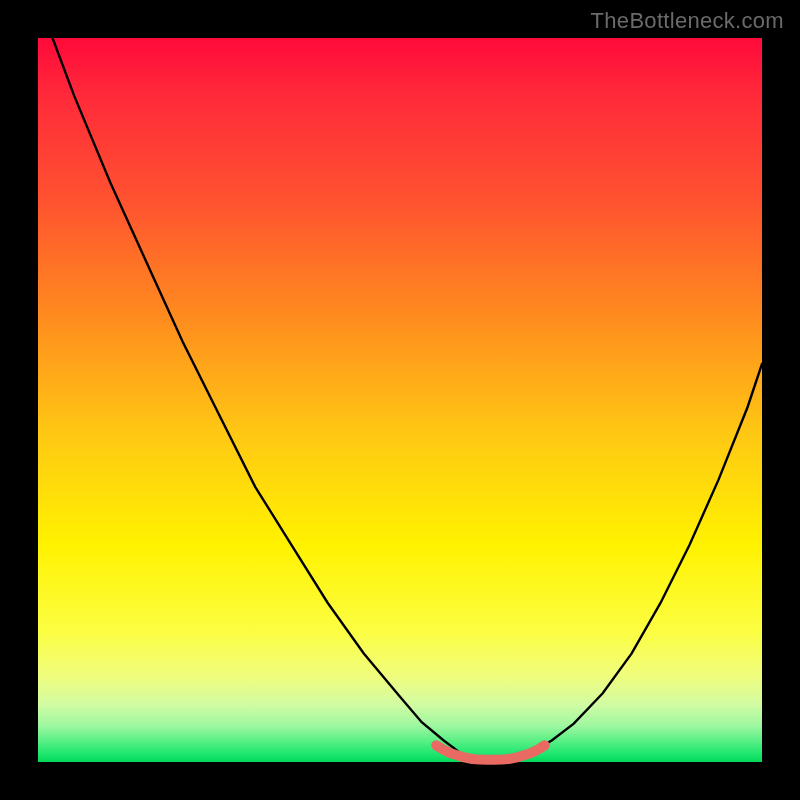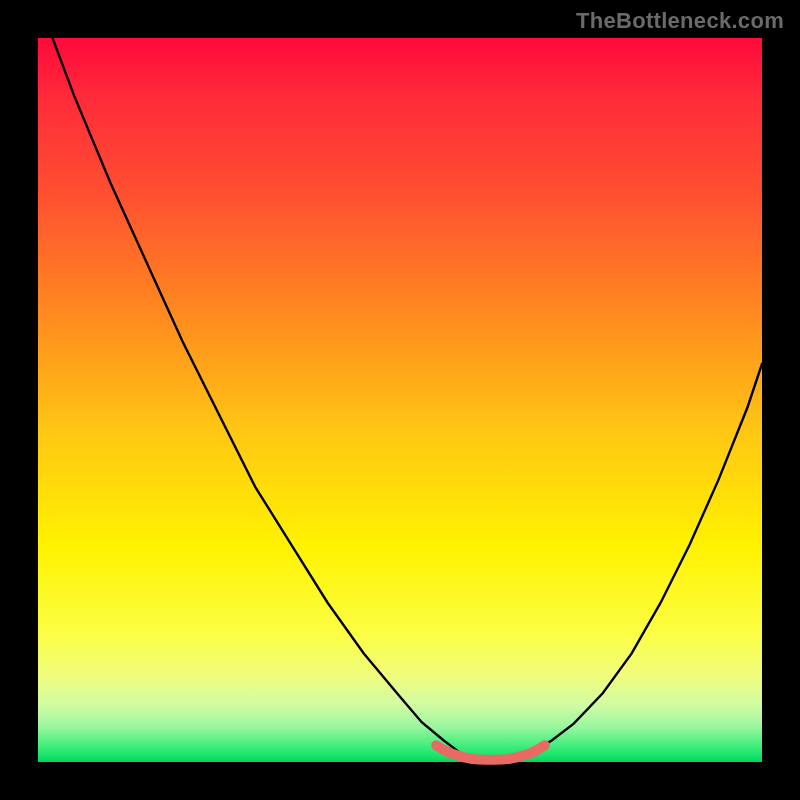--- a/index.html
+++ b/index.html
@@ -45,21 +45,21 @@
       #5bf086 97%,
       #1be56e 99%,
       #00d858 100%
     );
   }
   .watermark {
     position: absolute;
     top: 8px;
     right: 16px;
     font-size: 22px;
-    font-weight: 700;
+    font-weight: 400;
     color: #6a6a6a;
     letter-spacing: 0.3px;
   }
   svg.curves {
     position: absolute;
     top: 0; left: 0;
     width: 100%; height: 100%;
     overflow: visible;
   }
 </style>

